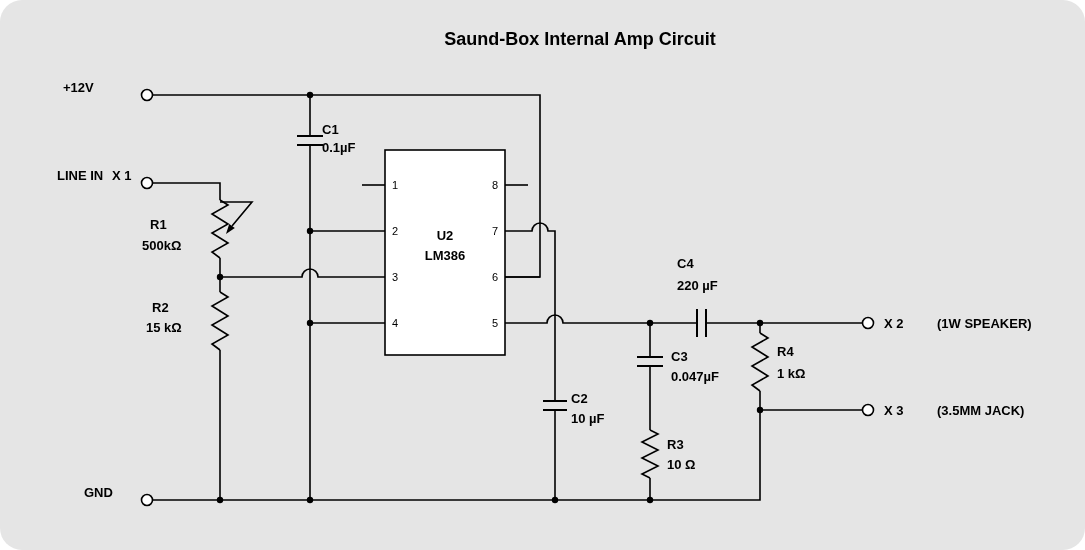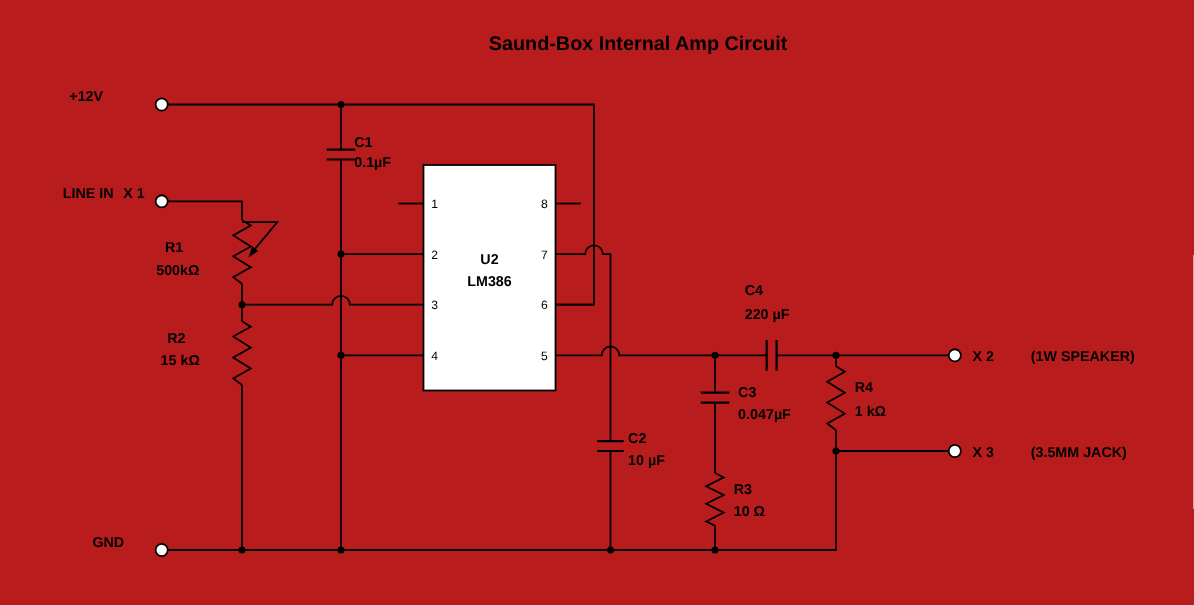--- a/index.html
+++ b/index.html
@@ -1,22 +1,23 @@
 <!DOCTYPE html>
 <html><head>
 <meta charset="utf-8">
 <style>
   html, body { margin: 0; padding: 0; background: #ffffff; }
   #stage {
     position: relative;
     width: 1085px;
     height: 550px;
-    background: #b91c1c;
+    background: #e5e5e5;
     font-family: "Liberation Sans", sans-serif;
     overflow: hidden;
+    border-radius: 22px;
   }
   svg text {
     font-family: "Liberation Sans", sans-serif;
     font-weight: bold;
     font-size: 13px;
     fill: #000000;
   }
   svg text.title-text { font-size: 18px; }
   svg text.pin-num { font-weight: normal; font-size: 11px; }
   .wire { stroke: #000; stroke-width: 1.6; fill: none; }

